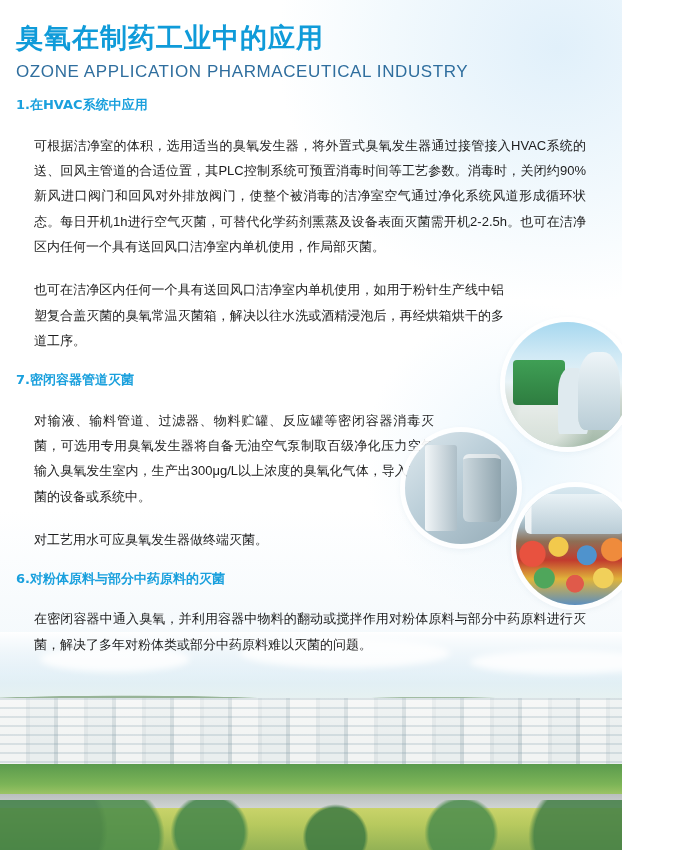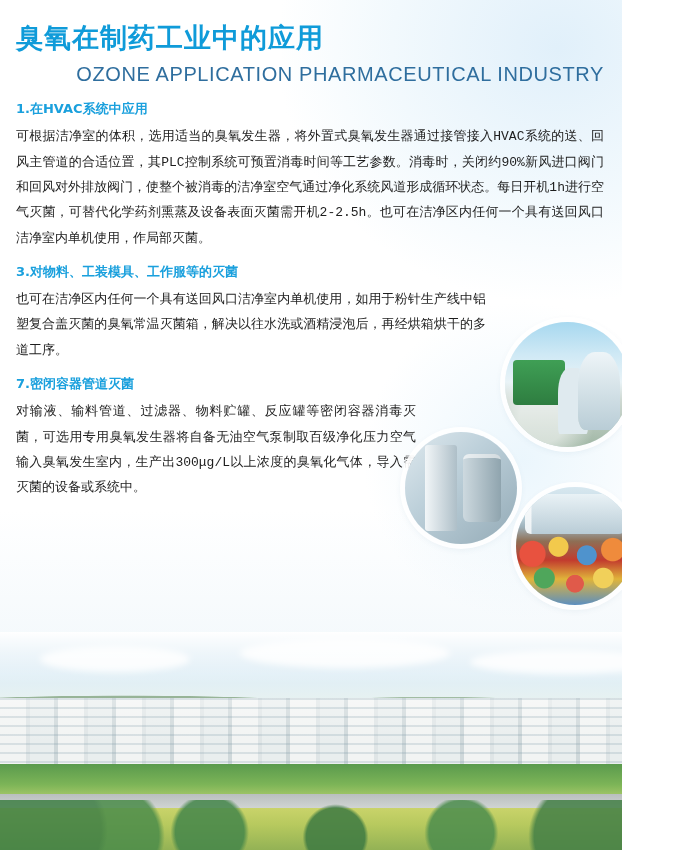--- a/index.html
+++ b/index.html
@@ -52,46 +52,45 @@
     font-family: "DejaVu Sans", sans-serif;
     font-size: 27px;
     font-weight: bold;
     color: #0f9bd9;
     letter-spacing: 1px;
     margin: 0 0 9px 0;
     line-height: 1.15;
   }
   h2.title-en {
     font-family: "Liberation Sans", sans-serif;
-    font-size: 20px;
+    font-size: 17px;
     font-weight: normal;
     color: #2f6e9e;
     letter-spacing: 0.6px;
     margin: 0 0 14px 0;
     line-height: 1.2;
-    text-align: right;
   }
 
   .section {
     margin-bottom: 12px;
   }
   .sec-head {
     font-family: "DejaVu Sans", sans-serif;
     font-size: 13px;
     font-weight: bold;
     color: #1aa0dd;
     margin: 8px 0 6px 0;
     line-height: 1.4;
   }
   .sec-body {
-    font-family: Liberation Mono, monospace;
+    font-family: Liberation Sans, sans-serif;
     font-size: 13px;
     color: #1d1d1d;
     line-height: 1.95;
-    margin: 0;
+    margin: 18px;
     text-align: justify;
   }
   
   .narrow-a .sec-body { max-width: 470px; }
   .narrow-b .sec-body { max-width: 400px; }
 
   
   .bubble {
     position: absolute;
     border-radius: 50%;
@@ -265,32 +264,36 @@
     <h1 class="title-cn">臭氧在制药工业中的应用</h1>
     <h2 class="title-en">OZONE APPLICATION PHARMACEUTICAL INDUSTRY</h2>
 
     <div class="section">
       <p class="sec-head">1.在HVAC系统中应用</p>
       <p class="sec-body">可根据洁净室的体积，选用适当的臭氧发生器，将外置式臭氧发生器通过接管接入HVAC系统的送、回风主管道的合适位置，其PLC控制系统可预置消毒时间等工艺参数。消毒时，关闭约90%新风进口阀门和回风对外排放阀门，使整个被消毒的洁净室空气通过净化系统风道形成循环状态。每日开机1h进行空气灭菌，可替代化学药剂熏蒸及设备表面灭菌需开机2-2.5h。也可在洁净区内任何一个具有送回风口洁净室内单机使用，作局部灭菌。</p>
     </div>
 
 
     <div class="section narrow-a">
-      <p class="sec-head">3.对物料、工装模具、工作服等的灭菌</p>
       <p class="sec-body">也可在洁净区内任何一个具有送回风口洁净室内单机使用，如用于粉针生产线中铝塑复合盖灭菌的臭氧常温灭菌箱，解决以往水洗或酒精浸泡后，再经烘箱烘干的多道工序。</p>
     </div>
 
     <div class="section narrow-b">
       <p class="sec-head">7.密闭容器管道灭菌</p>
       <p class="sec-body">对输液、输料管道、过滤器、物料贮罐、反应罐等密闭容器消毒灭菌，可选用专用臭氧发生器将自备无油空气泵制取百级净化压力空气输入臭氧发生室内，生产出300μg/L以上浓度的臭氧化气体，导入需灭菌的设备或系统中。</p>
     </div>
 
     <div class="section narrow-b">
-    </div>
-
+      <p class="sec-body">对工艺用水可应臭氧发生器做终端灭菌。</p>
+    </div>
+
+    <div class="section">
+      <p class="sec-head">6.对粉体原料与部分中药原料的灭菌</p>
+      <p class="sec-body">在密闭容器中通入臭氧，并利用容器中物料的翻动或搅拌作用对粉体原料与部分中药原料进行灭菌，解决了多年对粉体类或部分中药原料难以灭菌的问题。</p>
+    </div>
 
   </div>
 
   <div class="bubble" id="bubble-cleanroom">
     <div class="inner ph-cleanroom"></div>
   </div>
 
   <div class="bubble" id="bubble-machine">
     <div class="inner ph-machine"></div>
   </div>

